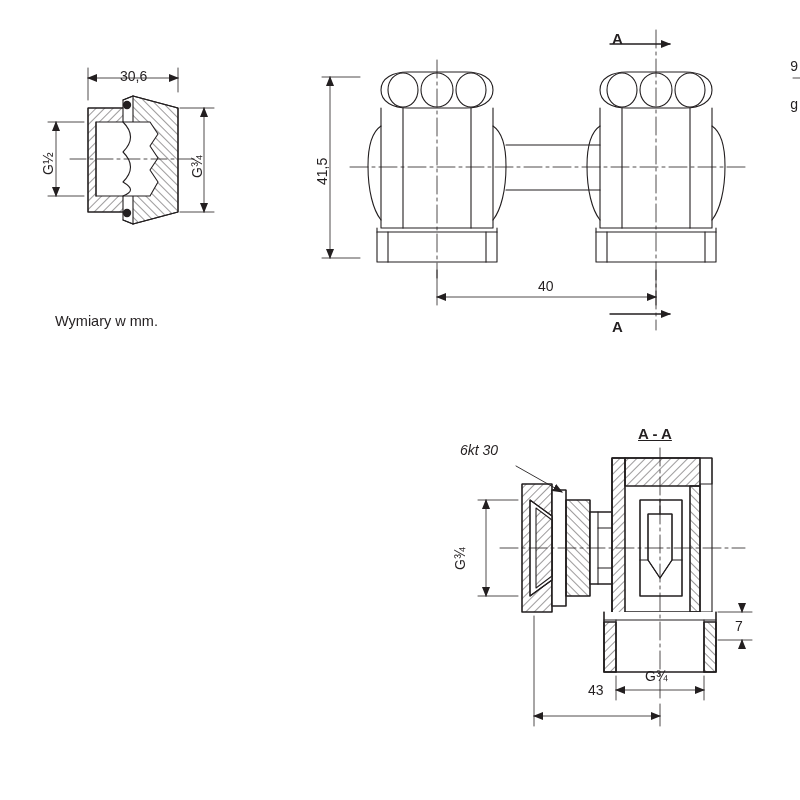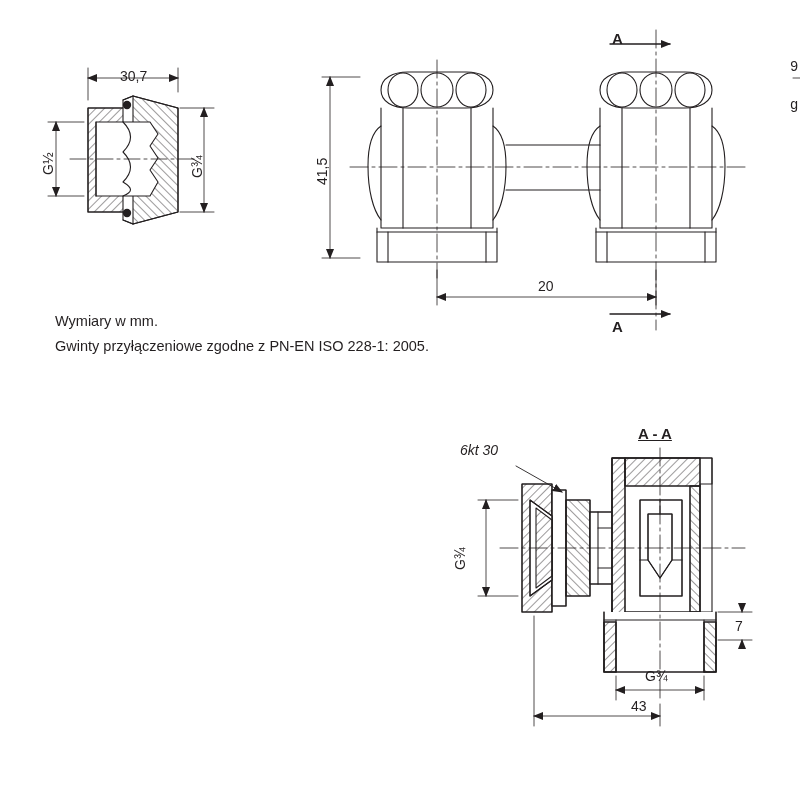--- a/index.html
+++ b/index.html
@@ -261,45 +261,44 @@
         <path d="M660,704 L660,726"></path>
         <path d="M534,716 L660,716" marker-start="url(#arrStart)" marker-end="url(#arrEnd)"></path>
       </g>
 
       <g stroke-width="0.8">
         <path d="M793,78 L800,78"></path>
       </g>
     </g>
   </svg>
 
-  <div class="dimtext" style="left:120px; top:68px;">30,7</div>
+  <div class="dimtext" style="left:120px; top:68px;">30,6</div>
 
   <div class="dimtext rot90" style="left:40px; top:175px;">G½</div>
 
   <div class="dimtext rot90" style="left:189px; top:178px;">G¾</div>
 
   <div class="dimtext rot90" style="left:314px; top:185px;">41,5</div>
 
-  <div class="dimtext" style="left:538px; top:278px;">20</div>
+  <div class="dimtext" style="left:538px; top:278px;">40</div>
 
   <div class="dimtext bold" style="left:612px; top:30px;">A</div>
 
   <div class="dimtext bold" style="left:612px; top:318px;">A</div>
 
   <div class="note" style="left:55px; top:313px;">Wymiary w mm.</div>
-  <div class="note" style="left:55px; top:338px;">Gwinty przyłączeniowe zgodne z PN-EN ISO 228-1: 2005.</div>
 
   <div class="dimtext bold" style="left:638px; top:425px;text-decoration:underline;">A - A</div>
 
   <div class="dimtext" style="left:460px; top:442px;font-style:italic;">6kt 30</div>
 
   <div class="dimtext rot90" style="left:452px; top:570px;">G¾</div>
 
   <div class="dimtext" style="left:645px; top:668px;">G¾</div>
 
   <div class="dimtext" style="left:735px; top:618px;">7</div>
 
-  <div class="dimtext" style="left:588px; top:698px;margin-left:43px;">43</div>
+  <div class="dimtext" style="left:588px; top:682px;">43</div>
 
   <div class="hidden-right" style="top:58px; right:2px;">9</div>
   <div class="hidden-right" style="top:96px; right:2px;">g</div>
 
 </div>
 
 </body></html>

